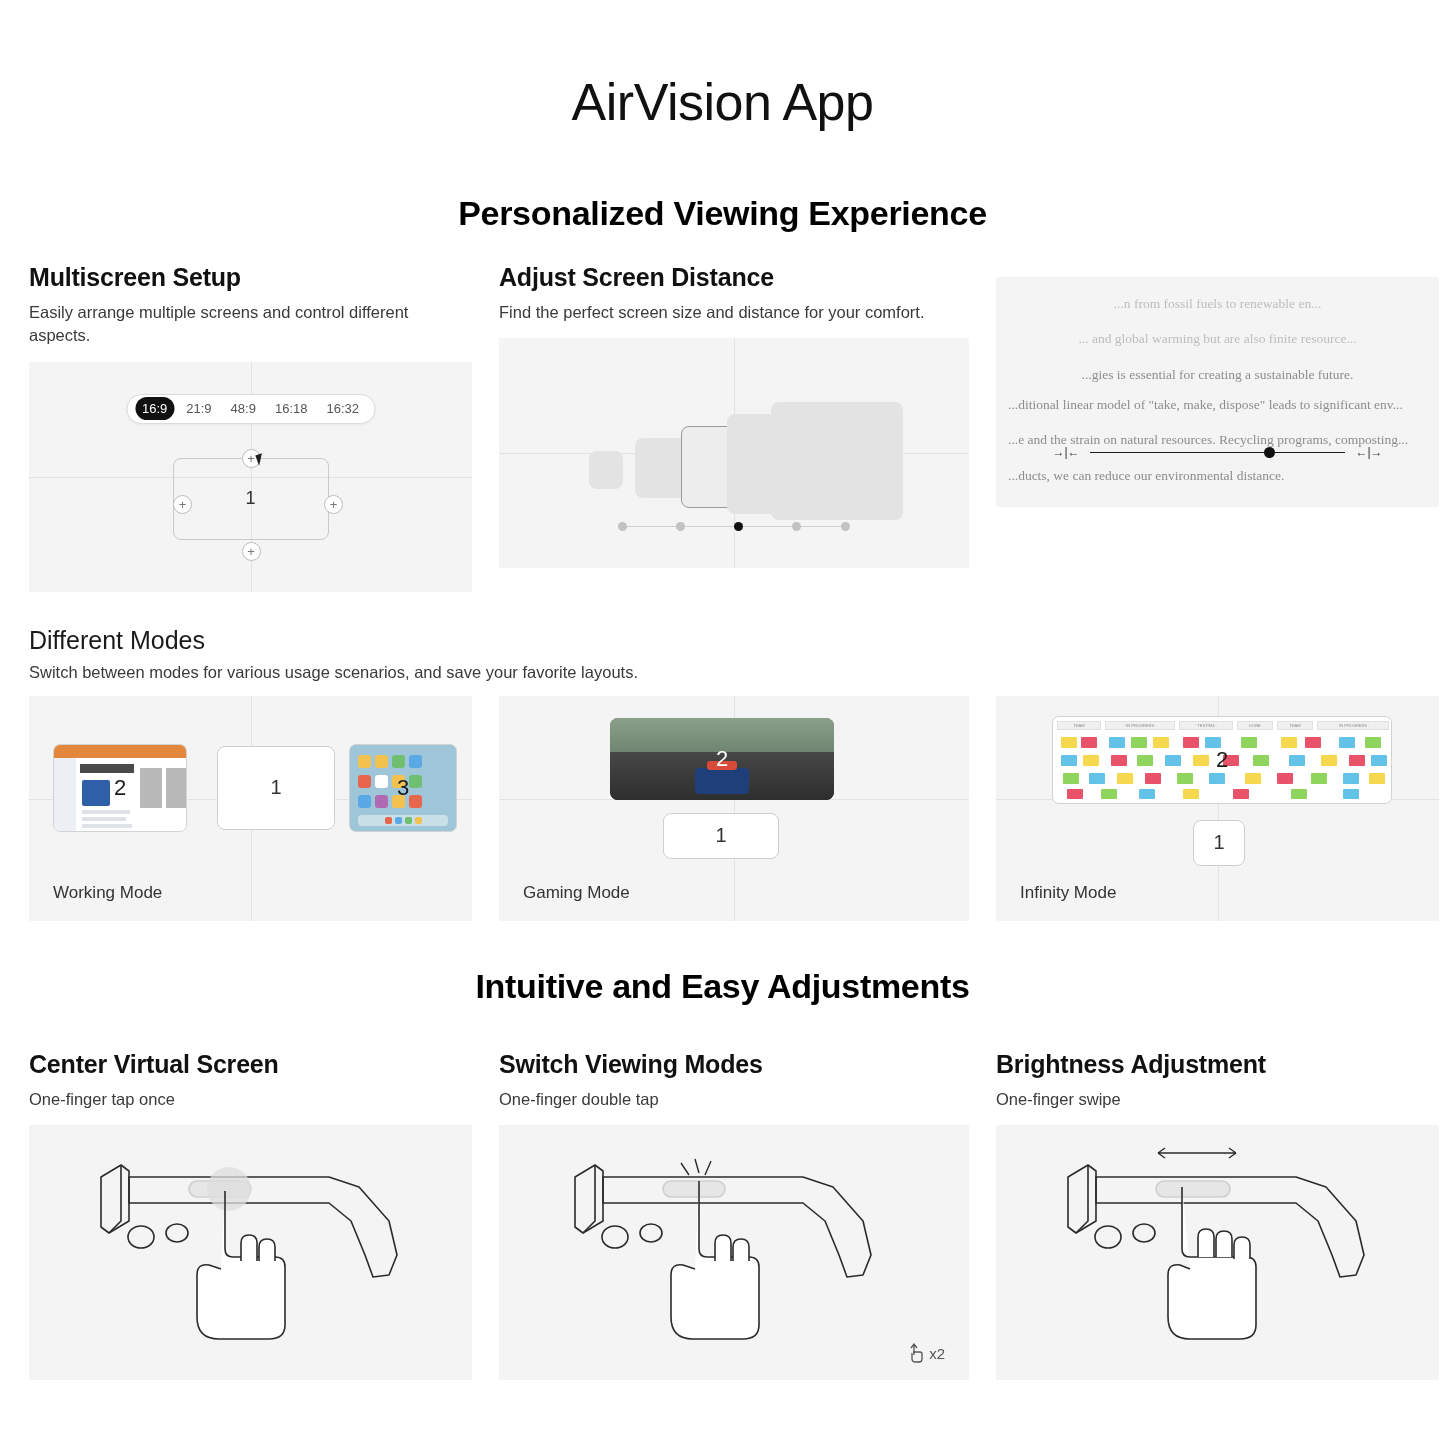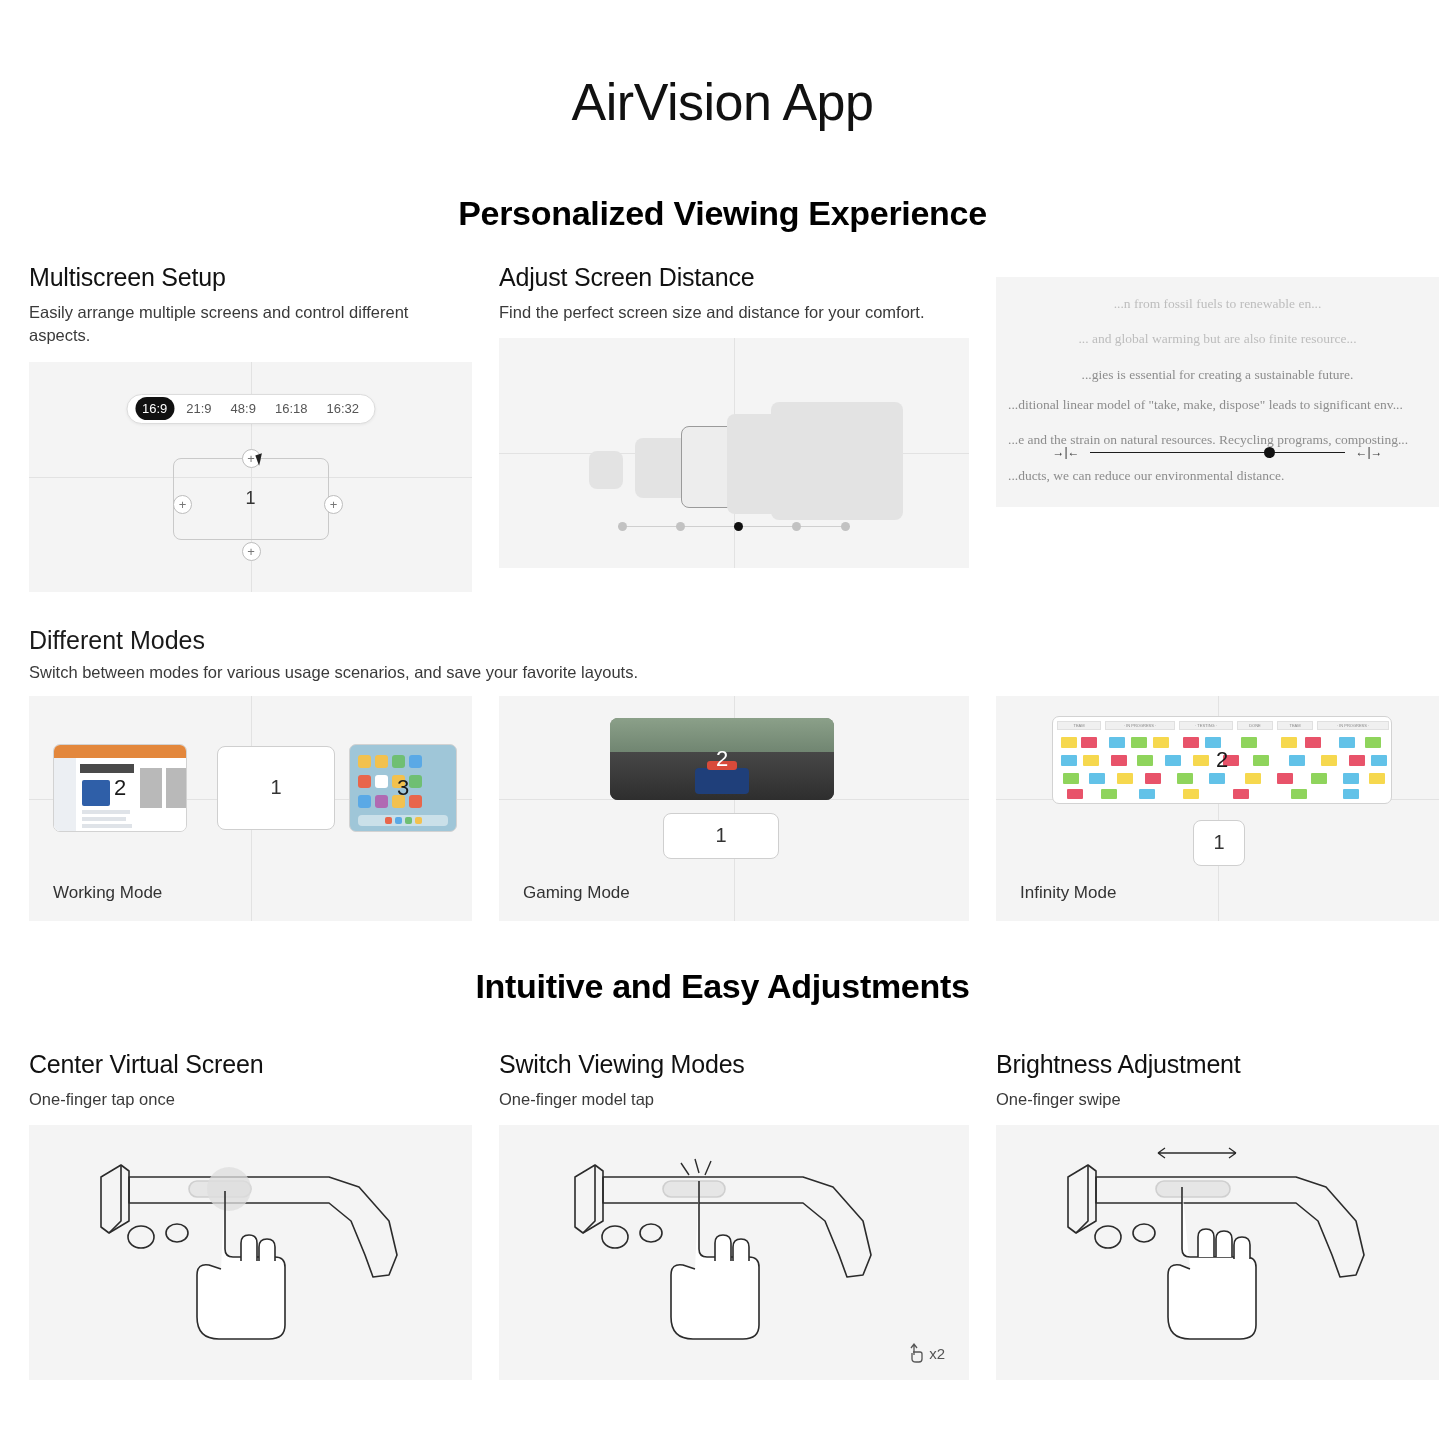--- a/index.html
+++ b/index.html
@@ -32,21 +32,21 @@
 
   .grid3 {
     display: grid;
     grid-template-columns: 443px 470px 443px;
     column-gap: 27px;
     padding: 0 29px;
     margin-top: 30px;
   }
   .card-head h3 {
     font-size: 25px;
-    font-weight: 400;
+    font-weight: 700;
     color: #111;
     margin-bottom: 9px;
     letter-spacing: -0.2px;
   }
   .card-head p {
     font-size: 16.5px;
     line-height: 1.42;
     color: #3a3a3a;
     font-weight: 400;
   }
@@ -548,21 +548,21 @@
             <path d="M212 136 L212 118 Q212 110 220 110 Q228 110 228 118 L228 136"></path>
             <path d="M230 136 L230 122 Q230 114 238 114 Q246 114 246 122 L246 136"></path>
           </g>
         </svg>
       </div>
     </div>
 
     <div>
       <div class="card-head">
         <h3>Switch Viewing Modes</h3>
-        <p>One-finger model tap</p>
+        <p>One-finger double tap</p>
       </div>
       <div class="panel gesture-panel">
         <svg width="470" height="255" viewBox="0 0 470 255">
           <g fill="none" stroke="#2b2b2b" stroke-width="1.6" stroke-linejoin="round">
             <path d="M76 52 L96 40 L104 46 L104 96 L84 108 L76 102 Z"></path>
             <path d="M96 40 L96 96 L84 108"></path>
             <path d="M104 52 L304 52 L334 62 L364 96 L372 130 L364 150 L348 152 L340 130 L326 96 L304 78 L104 78 Z"></path>
             <ellipse cx="116" cy="112" rx="13" ry="11"></ellipse>
             <ellipse cx="152" cy="108" rx="11" ry="9"></ellipse>
             <rect x="164" y="56" width="62" height="16" rx="8" fill="#e6e6e6" stroke="#cfcfcf"></rect>

